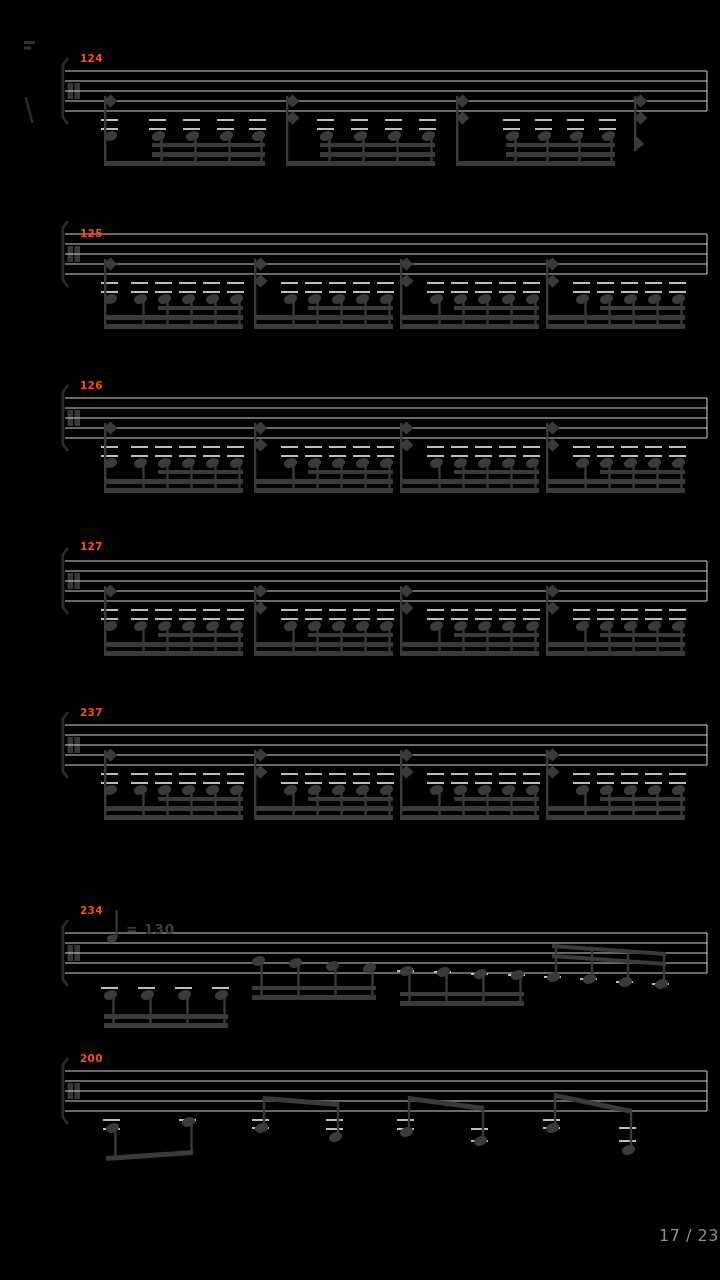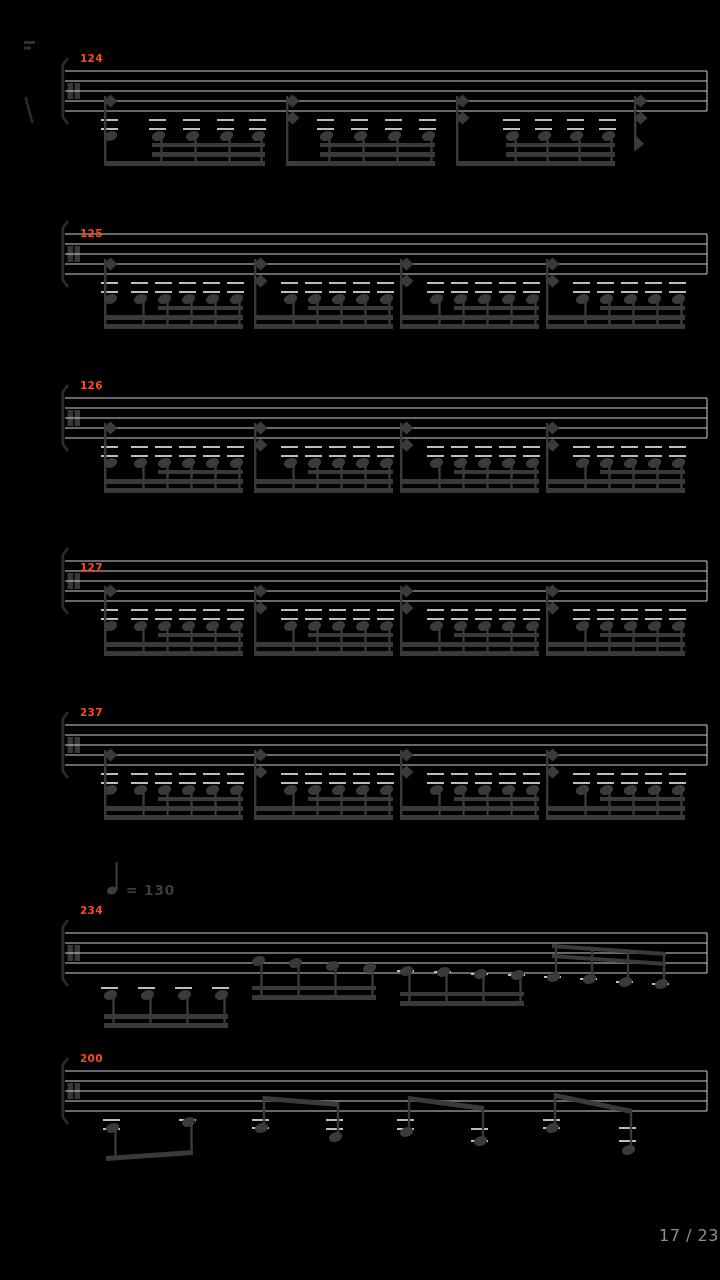--- a/index.html
+++ b/index.html
@@ -1,21 +1,21 @@
 <!DOCTYPE html>
 <html><head>
 <meta charset="utf-8">
 <style>
   html,body{margin:0;padding:0;background:#000;}
   .page{position:relative;width:720px;height:1280px;background:#000;overflow:hidden;
         font-family:"DejaVu Sans","Liberation Sans",sans-serif;margin-left:24px;}
   #score{position:absolute;left:0;top:0;}
   .mnum{position:absolute;left:56px;font-size:10.5px;font-weight:bold;color:#fb4a1d;
         letter-spacing:0.3px;line-height:10px;}
-  .tempo{position:absolute;left:80px;top:856px;display:flex;align-items:flex-end;}
+  .tempo{position:absolute;left:80px;top:904px;display:flex;align-items:center;}
   .tempo .glyph{display:block;}
   .tempo .tlabel{font-size:13.5px;font-weight:bold;color:#3c3c3c;margin-left:4px;margin-top:8px;
         letter-spacing:1px;}
   .pageind{position:absolute;left:610px;top:1226px;width:110px;text-align:center;
         font-size:16px;color:#8f8f8f;letter-spacing:0.5px;}
 </style>
 </head>
 <body>
 
 <div class="page">
@@ -681,21 +681,21 @@
         <line x1="531" y1="1127" x2="531" y2="1093" stroke="#3a3a3a" stroke-width="2.4"></line>
         <line x1="607" y1="1149" x2="607" y2="1108.7922077922078" stroke="#3a3a3a" stroke-width="2.4"></line>
         <ellipse cx="528.5" cy="1128" rx="6.8" ry="4.7" fill="#3a3a3a" transform="rotate(-18 528.5 1128)"></ellipse>
         <ellipse cx="604.5" cy="1150" rx="6.8" ry="4.7" fill="#3a3a3a" transform="rotate(-18 604.5 1150)"></ellipse>
       </g>
     </svg>
 
   <div class="mnum" style="top: 53px; color: rgb(251, 74, 29);">124</div>
   <div class="mnum" style="top: 228px; color: rgb(251, 74, 29);">125</div>
   <div class="mnum" style="top: 380px; color: rgb(251, 74, 29); text-align: right;">126</div>
-  <div class="mnum" style="top: 562px; color: rgb(251, 74, 29);">127</div>
+  <div class="mnum" style="top: 541px; color: rgb(251, 74, 29);">127</div>
   <div class="mnum" style="top: 707px; color: rgb(251, 74, 29);">237</div>
   <div class="mnum" style="top: 905px; color: rgb(251, 74, 29);">234</div>
   <div class="mnum" style="top: 1053px; color: rgb(251, 74, 29);">200</div>
 
   <div class="tempo">
     <svg class="glyph" width="18" height="42">
       <line x1="12.6" y1="6" x2="12.6" y2="34" stroke="#3c3c3c" stroke-width="2"></line>
       <ellipse cx="8" cy="34.5" rx="5.2" ry="3.9" fill="#3c3c3c" transform="rotate(-16 8 34.5)"></ellipse>
     </svg>
     <span class="tlabel">= 130</span>

